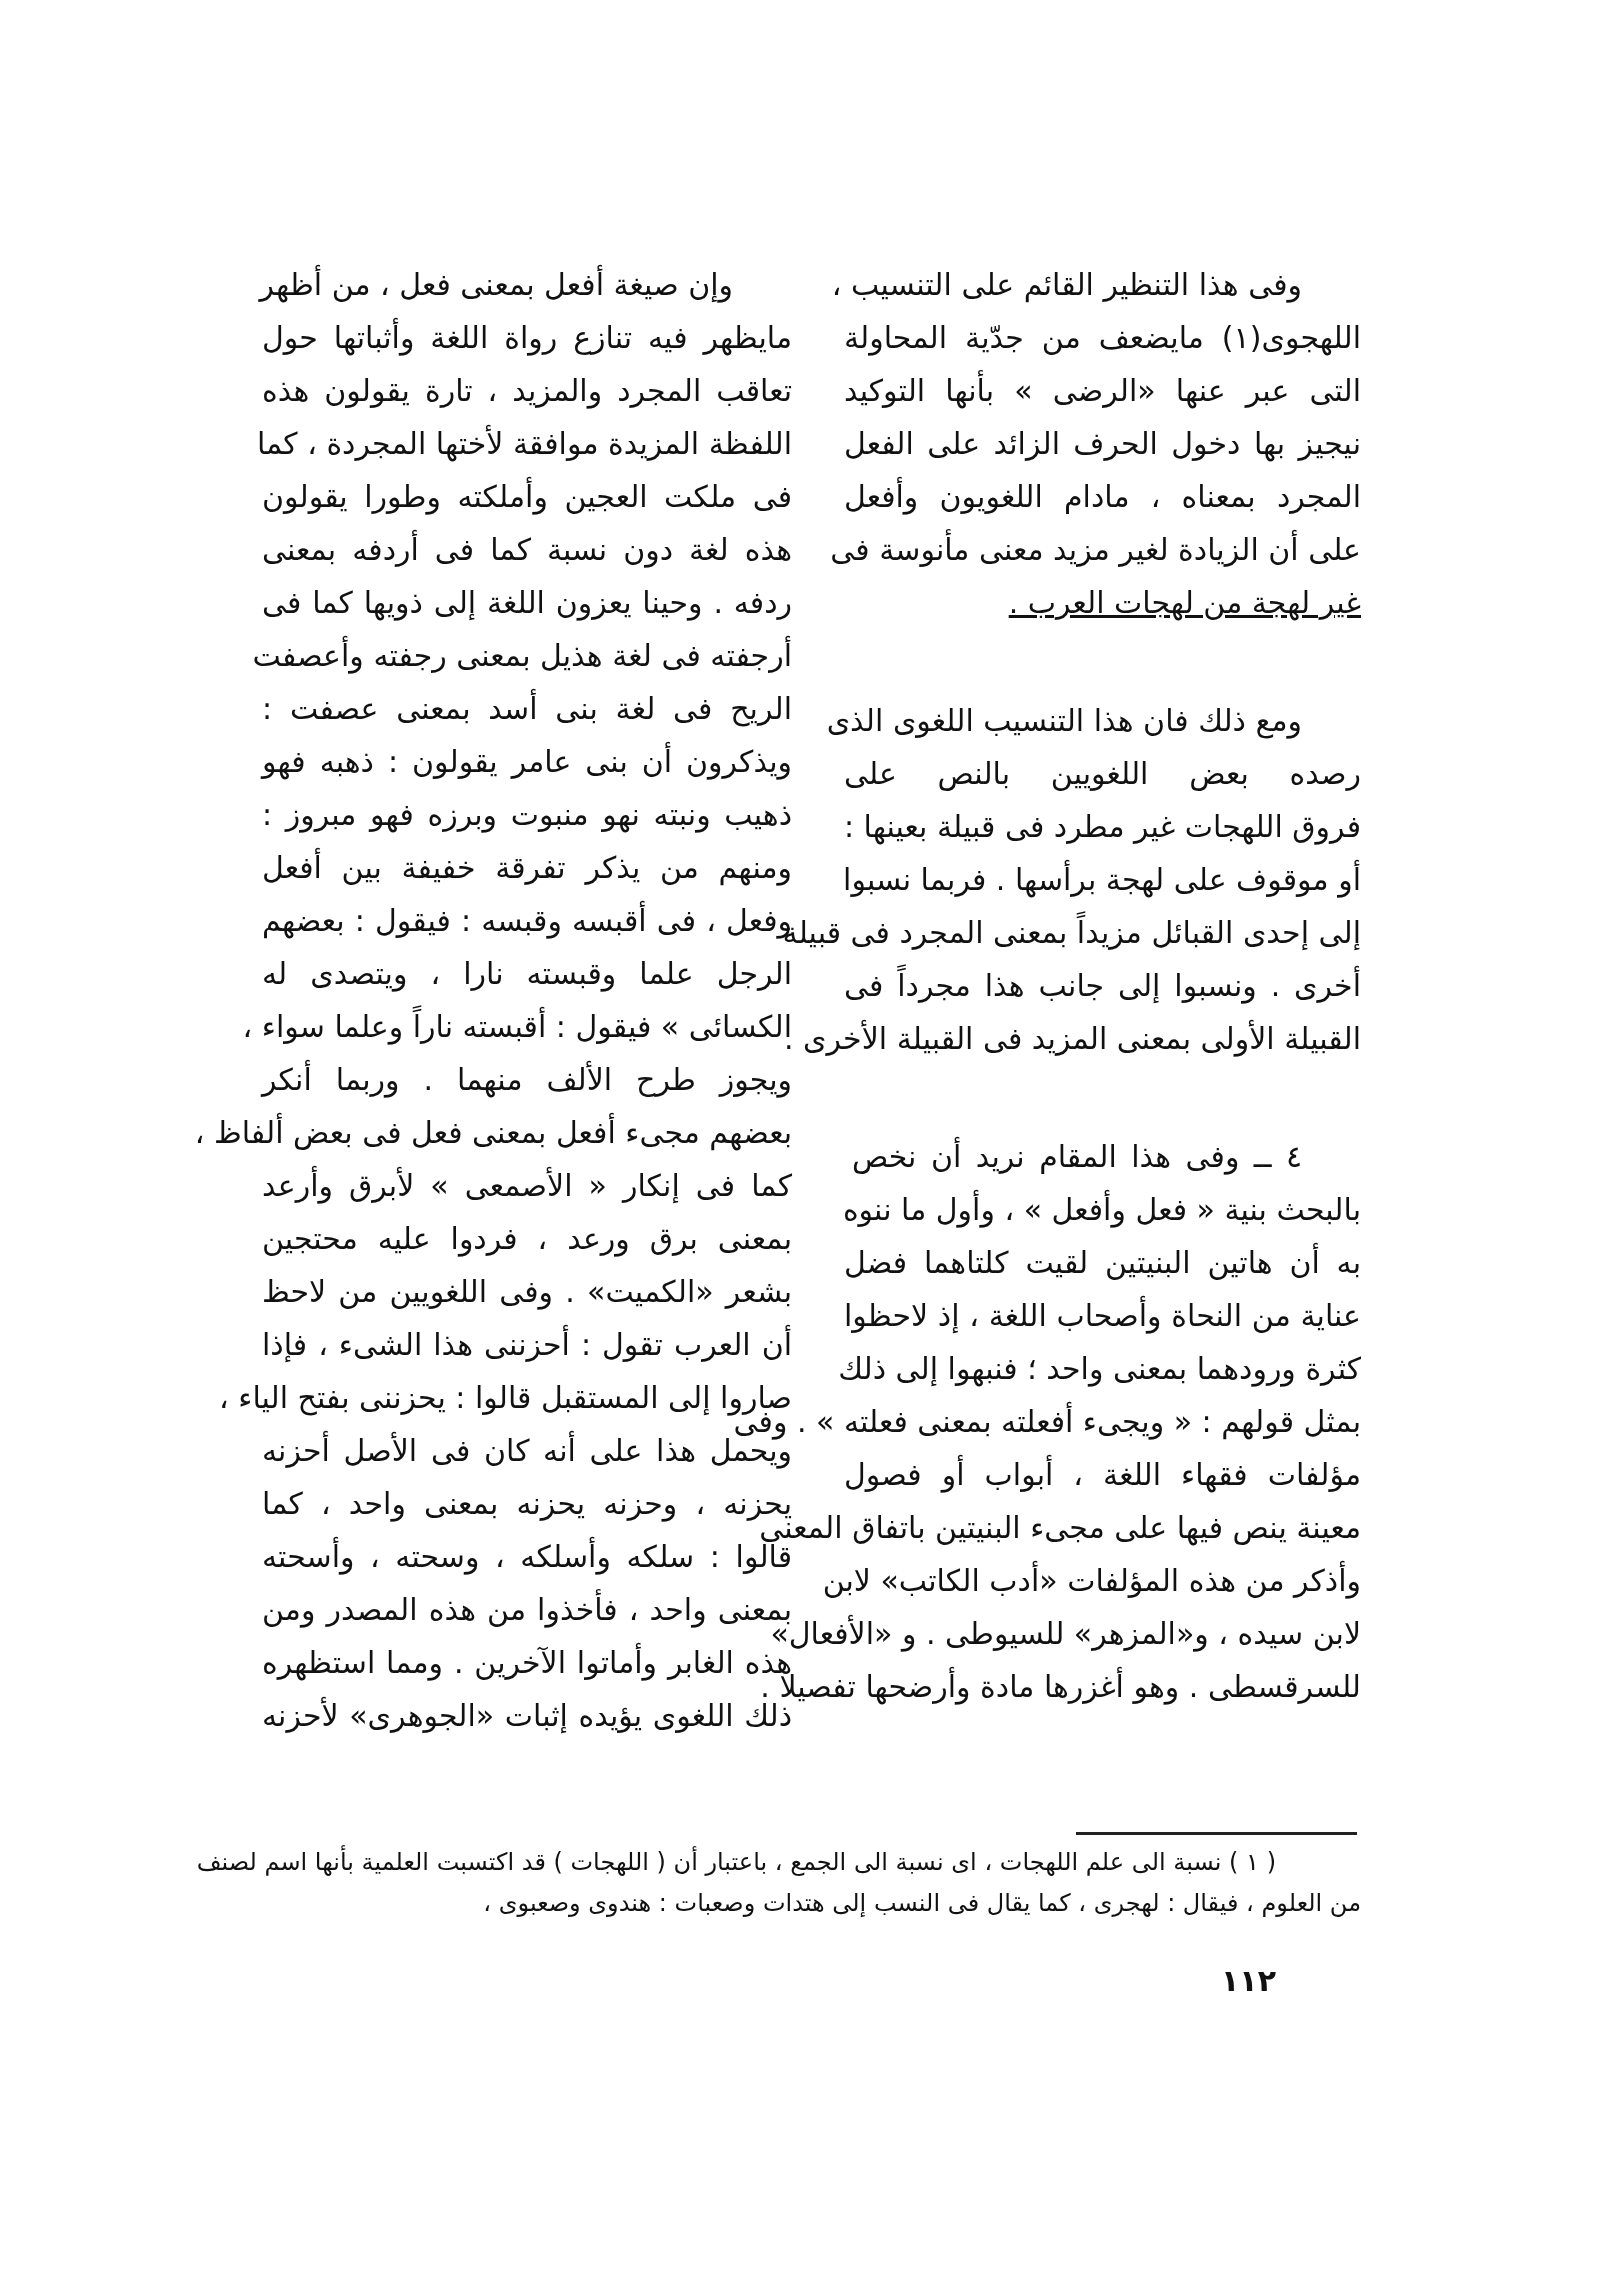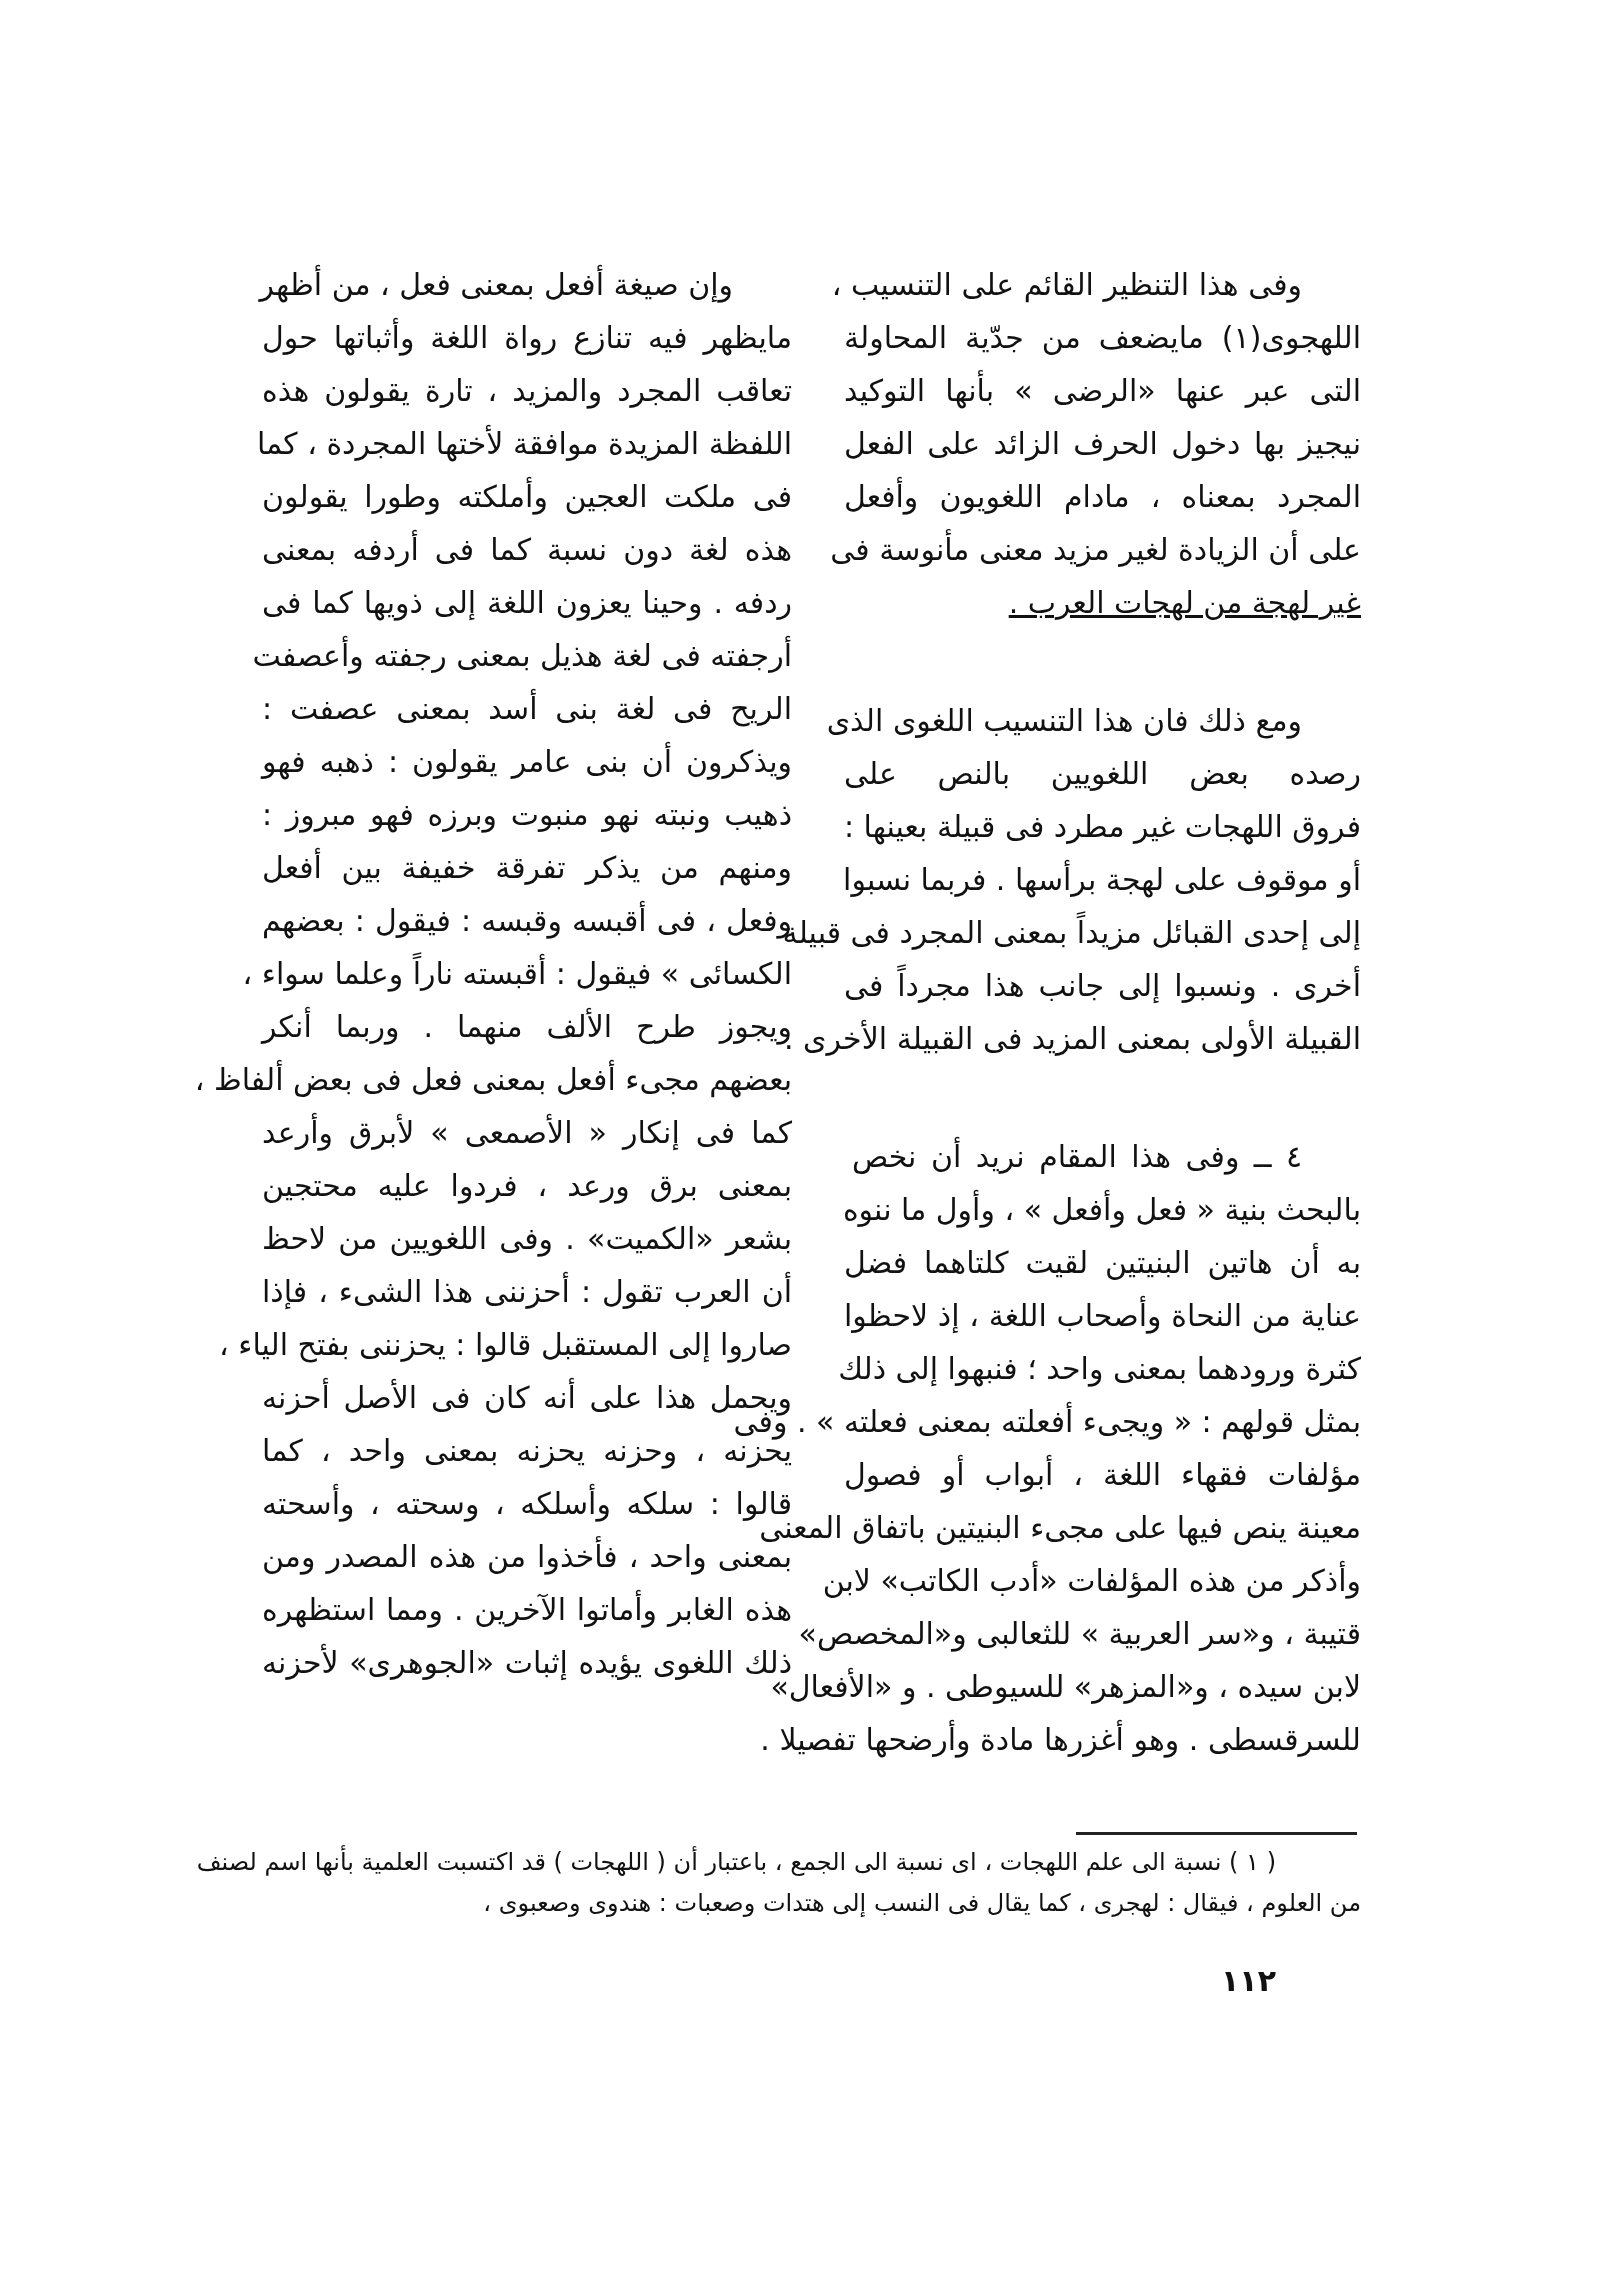--- a/index.html
+++ b/index.html
@@ -47,41 +47,41 @@
     <div>
       <span class="line indent">٤ ــ وفى هذا المقام نريد أن نخص</span>
       <span class="line">بالبحث بنية « فعل وأفعل » ، وأول ما ننوه</span>
       <span class="line">به أن هاتين البنيتين لقيت كلتاهما فضل</span>
       <span class="line">عناية من النحاة وأصحاب اللغة ، إذ لاحظوا</span>
       <span class="line">كثرة ورودهما بمعنى واحد ؛ فنبهوا إلى ذلك</span>
       <span class="line">بمثل قولهم : « ويجىء أفعلته بمعنى فعلته » . وفى</span>
       <span class="line">مؤلفات فقهاء اللغة ، أبواب أو فصول</span>
       <span class="line">معينة ينص فيها على مجىء البنيتين باتفاق المعنى</span>
       <span class="line">وأذكر من هذه المؤلفات «أدب الكاتب» لابن</span>
-      <span class="line">قتيبة ، و«سر العربية » للثعالبى و«المخصص»</span>
       <span class="line">لابن سيده ، و«المزهر» للسيوطى . و «الأفعال»</span>
       <span class="line">للسرقسطى . وهو أغزرها مادة وأرضحها تفصيلا .</span>
     </div>
   </div>
 
   <div id="col-left" class="col">
     <div>
       <span class="line indent">وإن صيغة أفعل بمعنى فعل ، من أظهر</span>
       <span class="line">مايظهر فيه تنازع رواة اللغة وأثباتها حول</span>
       <span class="line">تعاقب المجرد والمزيد ، تارة يقولون هذه</span>
       <span class="line">اللفظة المزيدة موافقة لأختها المجردة ، كما</span>
       <span class="line">فى ملكت العجين وأملكته وطورا يقولون</span>
       <span class="line">هذه لغة دون نسبة كما فى أردفه بمعنى</span>
       <span class="line">ردفه . وحينا يعزون اللغة إلى ذويها كما فى</span>
       <span class="line">أرجفته فى لغة هذيل بمعنى رجفته وأعصفت</span>
       <span class="line">الريح فى لغة بنى أسد بمعنى عصفت :</span>
       <span class="line">ويذكرون أن بنى عامر يقولون : ذهبه فهو</span>
       <span class="line">ذهيب ونبته نهو منبوت وبرزه فهو مبروز :</span>
       <span class="line">ومنهم من يذكر تفرقة خفيفة بين أفعل</span>
       <span class="line">وفعل ، فى أقبسه وقبسه : فيقول : بعضهم</span>
+      <span class="line">الرجل علما وقبسته نارا ، ويتصدى له</span>
       <span class="line">الكسائى » فيقول : أقبسته ناراً وعلما سواء ،</span>
       <span class="line">ويجوز طرح الألف منهما . وربما أنكر</span>
       <span class="line">بعضهم مجىء أفعل بمعنى فعل فى بعض ألفاظ ،</span>
       <span class="line">كما فى إنكار « الأصمعى » لأبرق وأرعد</span>
       <span class="line">بمعنى برق ورعد ، فردوا عليه محتجين</span>
       <span class="line">بشعر «الكميت» . وفى اللغويين من لاحظ</span>
       <span class="line">أن العرب تقول : أحزننى هذا الشىء ، فإذا</span>
       <span class="line">صاروا إلى المستقبل قالوا : يحزننى بفتح الياء ،</span>
       <span class="line">ويحمل هذا على أنه كان فى الأصل أحزنه</span>
       <span class="line">يحزنه ، وحزنه يحزنه بمعنى واحد ، كما</span>

